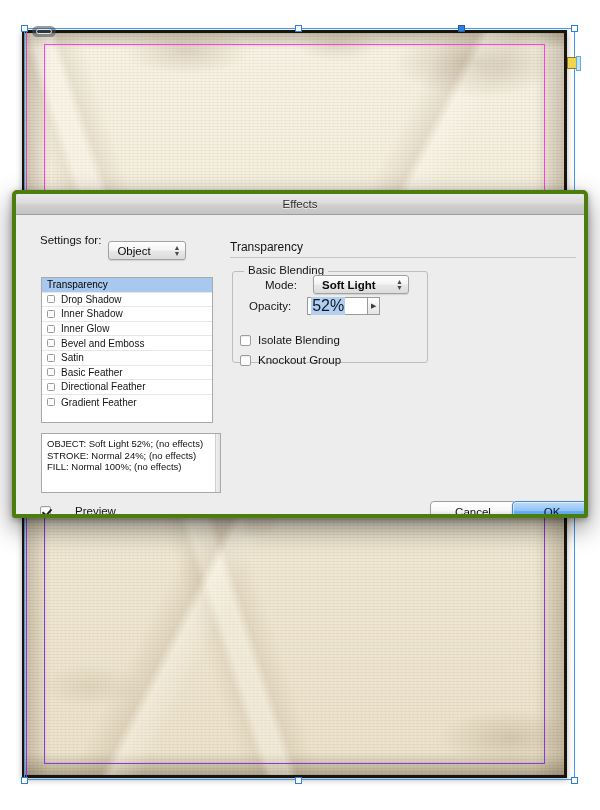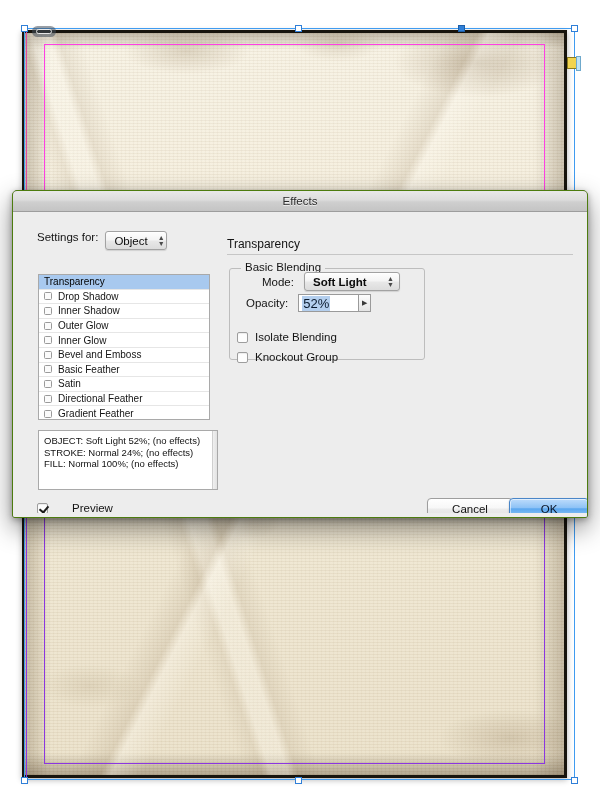--- a/index.html
+++ b/index.html
@@ -89,21 +89,21 @@
   }
   .link-icon::after{
     content:"";position:absolute;left:4px;top:3px;width:16px;height:5px;
     border-radius:4px;border:1px solid rgba(255,255,255,.8);box-sizing:border-box;
   }
 
   
   #effects-dialog{
     position:absolute;left:12px;top:190px;width:576px;height:328px;
     background:#404040;
-    border:1px solid #4d7c0f;
+    border:4px solid #4d7c0f;
     border-radius:5px 5px 3px 3px;
     box-shadow:0 10px 26px rgba(0,0,0,.45), 0 2px 6px rgba(0,0,0,.30);
     box-sizing:border-box;
     overflow:hidden;
     font-size:11px;color:#000;
   }
   .titlebar{
     height:20px;
     background:linear-gradient(180deg,#e9e9e9 0%, #dcdcdc 45%, #cfcfcf 55%, #c4c4c4 100%);
     border-bottom:1px solid #9d9d9d;
@@ -130,21 +130,21 @@
     font-size:11.5px;color:#0b0b0b;
     box-sizing:border-box;
   }
   .popup .pv{flex:1;white-space:nowrap;}
   .popup .arrows{
     margin-left:10px;width:9px;display:flex;flex-direction:column;
     align-items:center;justify-content:center;line-height:0;color:#4a4a4a;
   }
   .popup .arrows span{font-size:7px;line-height:6px;}
 
-  #settings-for-popup{width:62px;}
+  #settings-for-popup{width:78px;margin-top:7px;}
   #mode-popup{width:96px;font-weight:bold;}
   #effects-list{
     position:absolute;left:25px;top:62px;width:172px;height:146px;
     background:#fff;border:1px solid #a9a9a9;box-sizing:border-box;
     overflow:hidden;
   }
   .fx-row{
     display:flex;align-items:center;height:14.6px;padding-left:5px;
     border-bottom:1px solid #e6e6e6;box-sizing:border-box;
     font-size:10px;color:#141414;
@@ -181,36 +181,36 @@
   }
   #group-box{
     position:absolute;left:216px;top:56px;width:196px;height:92px;
     border:1px solid #bdbdbd;border-radius:3px;box-sizing:border-box;
   }
   .group-legend{
     position:absolute;left:228px;top:49px;background:#ededed;
     padding:0 4px;font-size:11.5px;color:#141414;
   }
   .field-row{
-    position:absolute;display:flex;align-items:center;gap:10px;
+    position:absolute;display:flex;align-items:center;gap:16px;
   }
   #mode-row{left:249px;top:60px;}
   #opacity-row{left:233px;top:82px;}
   .field-label{font-size:11.5px;color:#141414;}
 
   .numfield{
     display:inline-flex;align-items:stretch;height:18px;
   }
   .numfield .box{
     width:60px;background:#fff;border:1px solid #9a9a9a;
     border-right:none;box-sizing:border-box;
     display:flex;align-items:center;padding-left:3px;
   }
   .numfield .sel{
-    background:#b4cfee;color:#0a1a2e;font-size:13px;padding:0 1px;
+    background:#b4cfee;color:#0a1a2e;font-size:16px;padding:0 1px;
   }
   .numfield .stepper{
     width:13px;background:linear-gradient(180deg,#fdfdfd,#e4e4e4);
     border:1px solid #9a9a9a;box-sizing:border-box;
     display:flex;align-items:center;justify-content:center;
     font-size:7px;color:#3a3a3a;
   }
 
   .checkrow{
     position:absolute;display:flex;align-items:center;gap:7px;
@@ -312,37 +312,33 @@
       <div class="fx-row">
         <span class="fx-cb"></span>
         <span>Drop Shadow</span>
       </div>
       <div class="fx-row">
         <span class="fx-cb"></span>
         <span>Inner Shadow</span>
       </div>
       <div class="fx-row">
         <span class="fx-cb"></span>
-        <span>Outer Glow</span>
-      </div>
-      <div class="fx-row">
-        <span class="fx-cb"></span>
         <span>Inner Glow</span>
       </div>
       <div class="fx-row">
         <span class="fx-cb"></span>
         <span>Bevel and Emboss</span>
       </div>
       <div class="fx-row">
         <span class="fx-cb"></span>
+        <span>Satin</span>
+      </div>
+      <div class="fx-row">
+        <span class="fx-cb"></span>
         <span>Basic Feather</span>
-      </div>
-      <div class="fx-row">
-        <span class="fx-cb"></span>
-        <span>Satin</span>
       </div>
       <div class="fx-row">
         <span class="fx-cb"></span>
         <span>Directional Feather</span>
       </div>
       <div class="fx-row">
         <span class="fx-cb"></span>
         <span>Gradient Feather</span>
       </div>
     </div>

